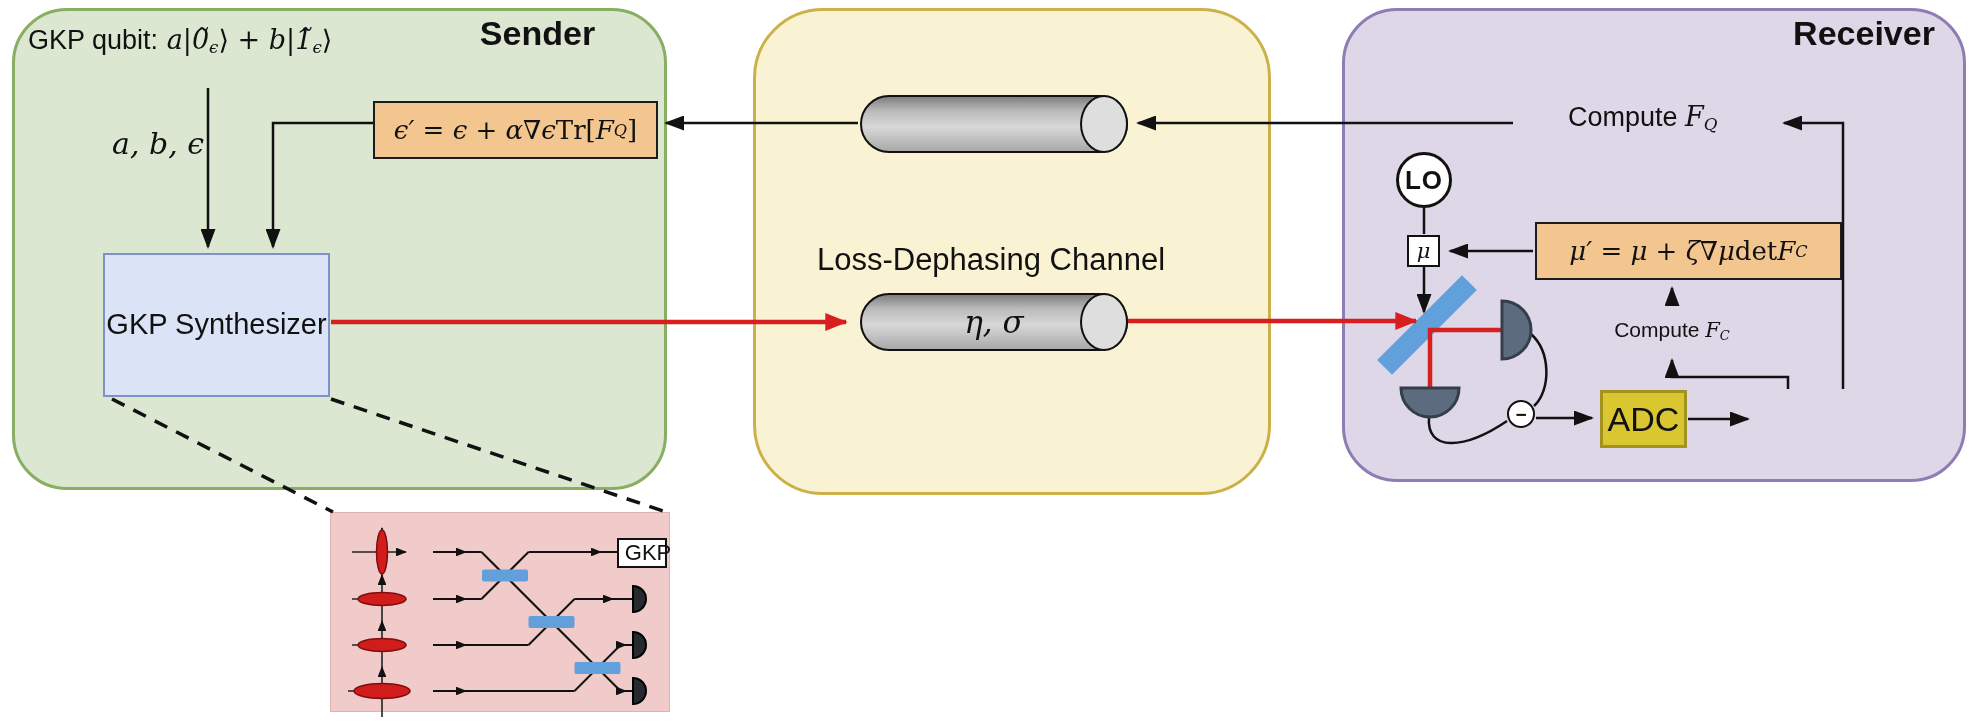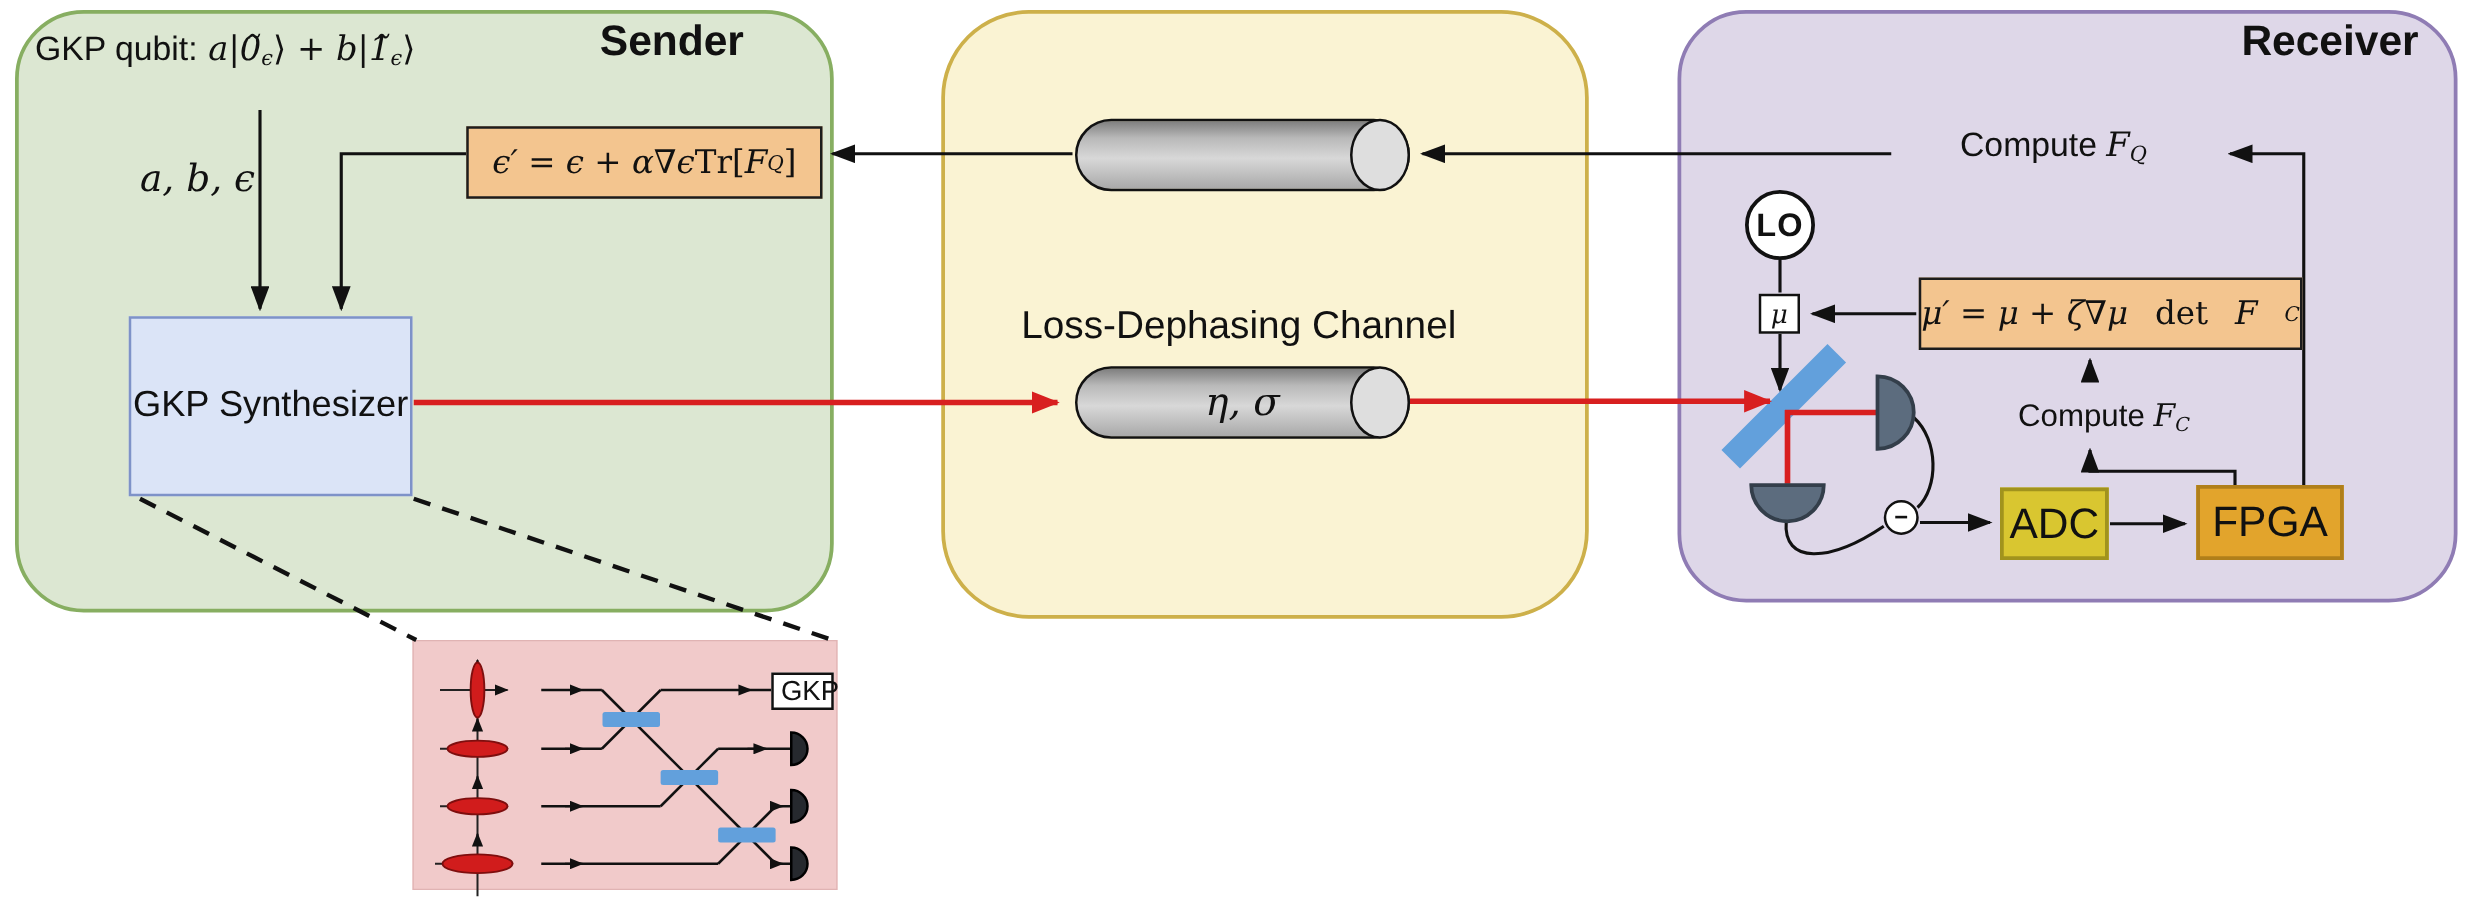--- a/index.html
+++ b/index.html
@@ -187,30 +187,29 @@
   <div class="lbl" style="left:816px;top:242px;width:350px;text-align:center;font-size:31px;">Loss-Dephasing Channel</div>
   <div class="cyl" style="left:860px;top:293px;">
     <div class="cyl-cap"></div>
     <div class="cyl-label">
         <span class="s-it">η, σ</span>
       </div>
   </div>
 
   <div class="lbl title" style="left:1744px;top:14px;width:240px;">Receiver</div>
   <div class="lbl" style="left:1568px;top:101px;font-size:27px;"><span class="s-sf">Compute </span><span class="s-it">F</span><span class="s-sub">Q</span></div>
-  <div class="mathbox" style="left:1535px;top:222px;width:307px;height:58px;justify-content:space-between;">
+  <div class="mathbox" style="left:1535px;top:222px;width:307px;height:58px;">
       <span class="s-it">μ′ = μ + ζ∇μ </span>
       <span class="s-rm">det </span>
       <span class="s-it">F</span>
       <span class="s-sub">C</span>
     </div>
-  <div class="lbl" style="left:1592px;top:318px;width:160px;text-align:right;font-size:25px;"><span class="s-sf">Compute </span><span class="s-it">F</span><span class="s-sub">C</span></div>
+  <div class="lbl" style="left:1592px;top:318px;width:160px;text-align:center;font-size:21px;"><span class="s-sf">Compute </span><span class="s-it">F</span><span class="s-sub">C</span></div>
   <div class="lo">LO</div>
   <div class="mubox">
       <span class="s-it">μ</span>
     </div>
   <div class="minus">−</div>
   <div class="chip chip-adc">ADC</div>
-  <div class="chip chip-fpga">FPGA</div>
 
   <div class="gkpbox">GKP</div>
 
 </div>
 
 </body></html>

